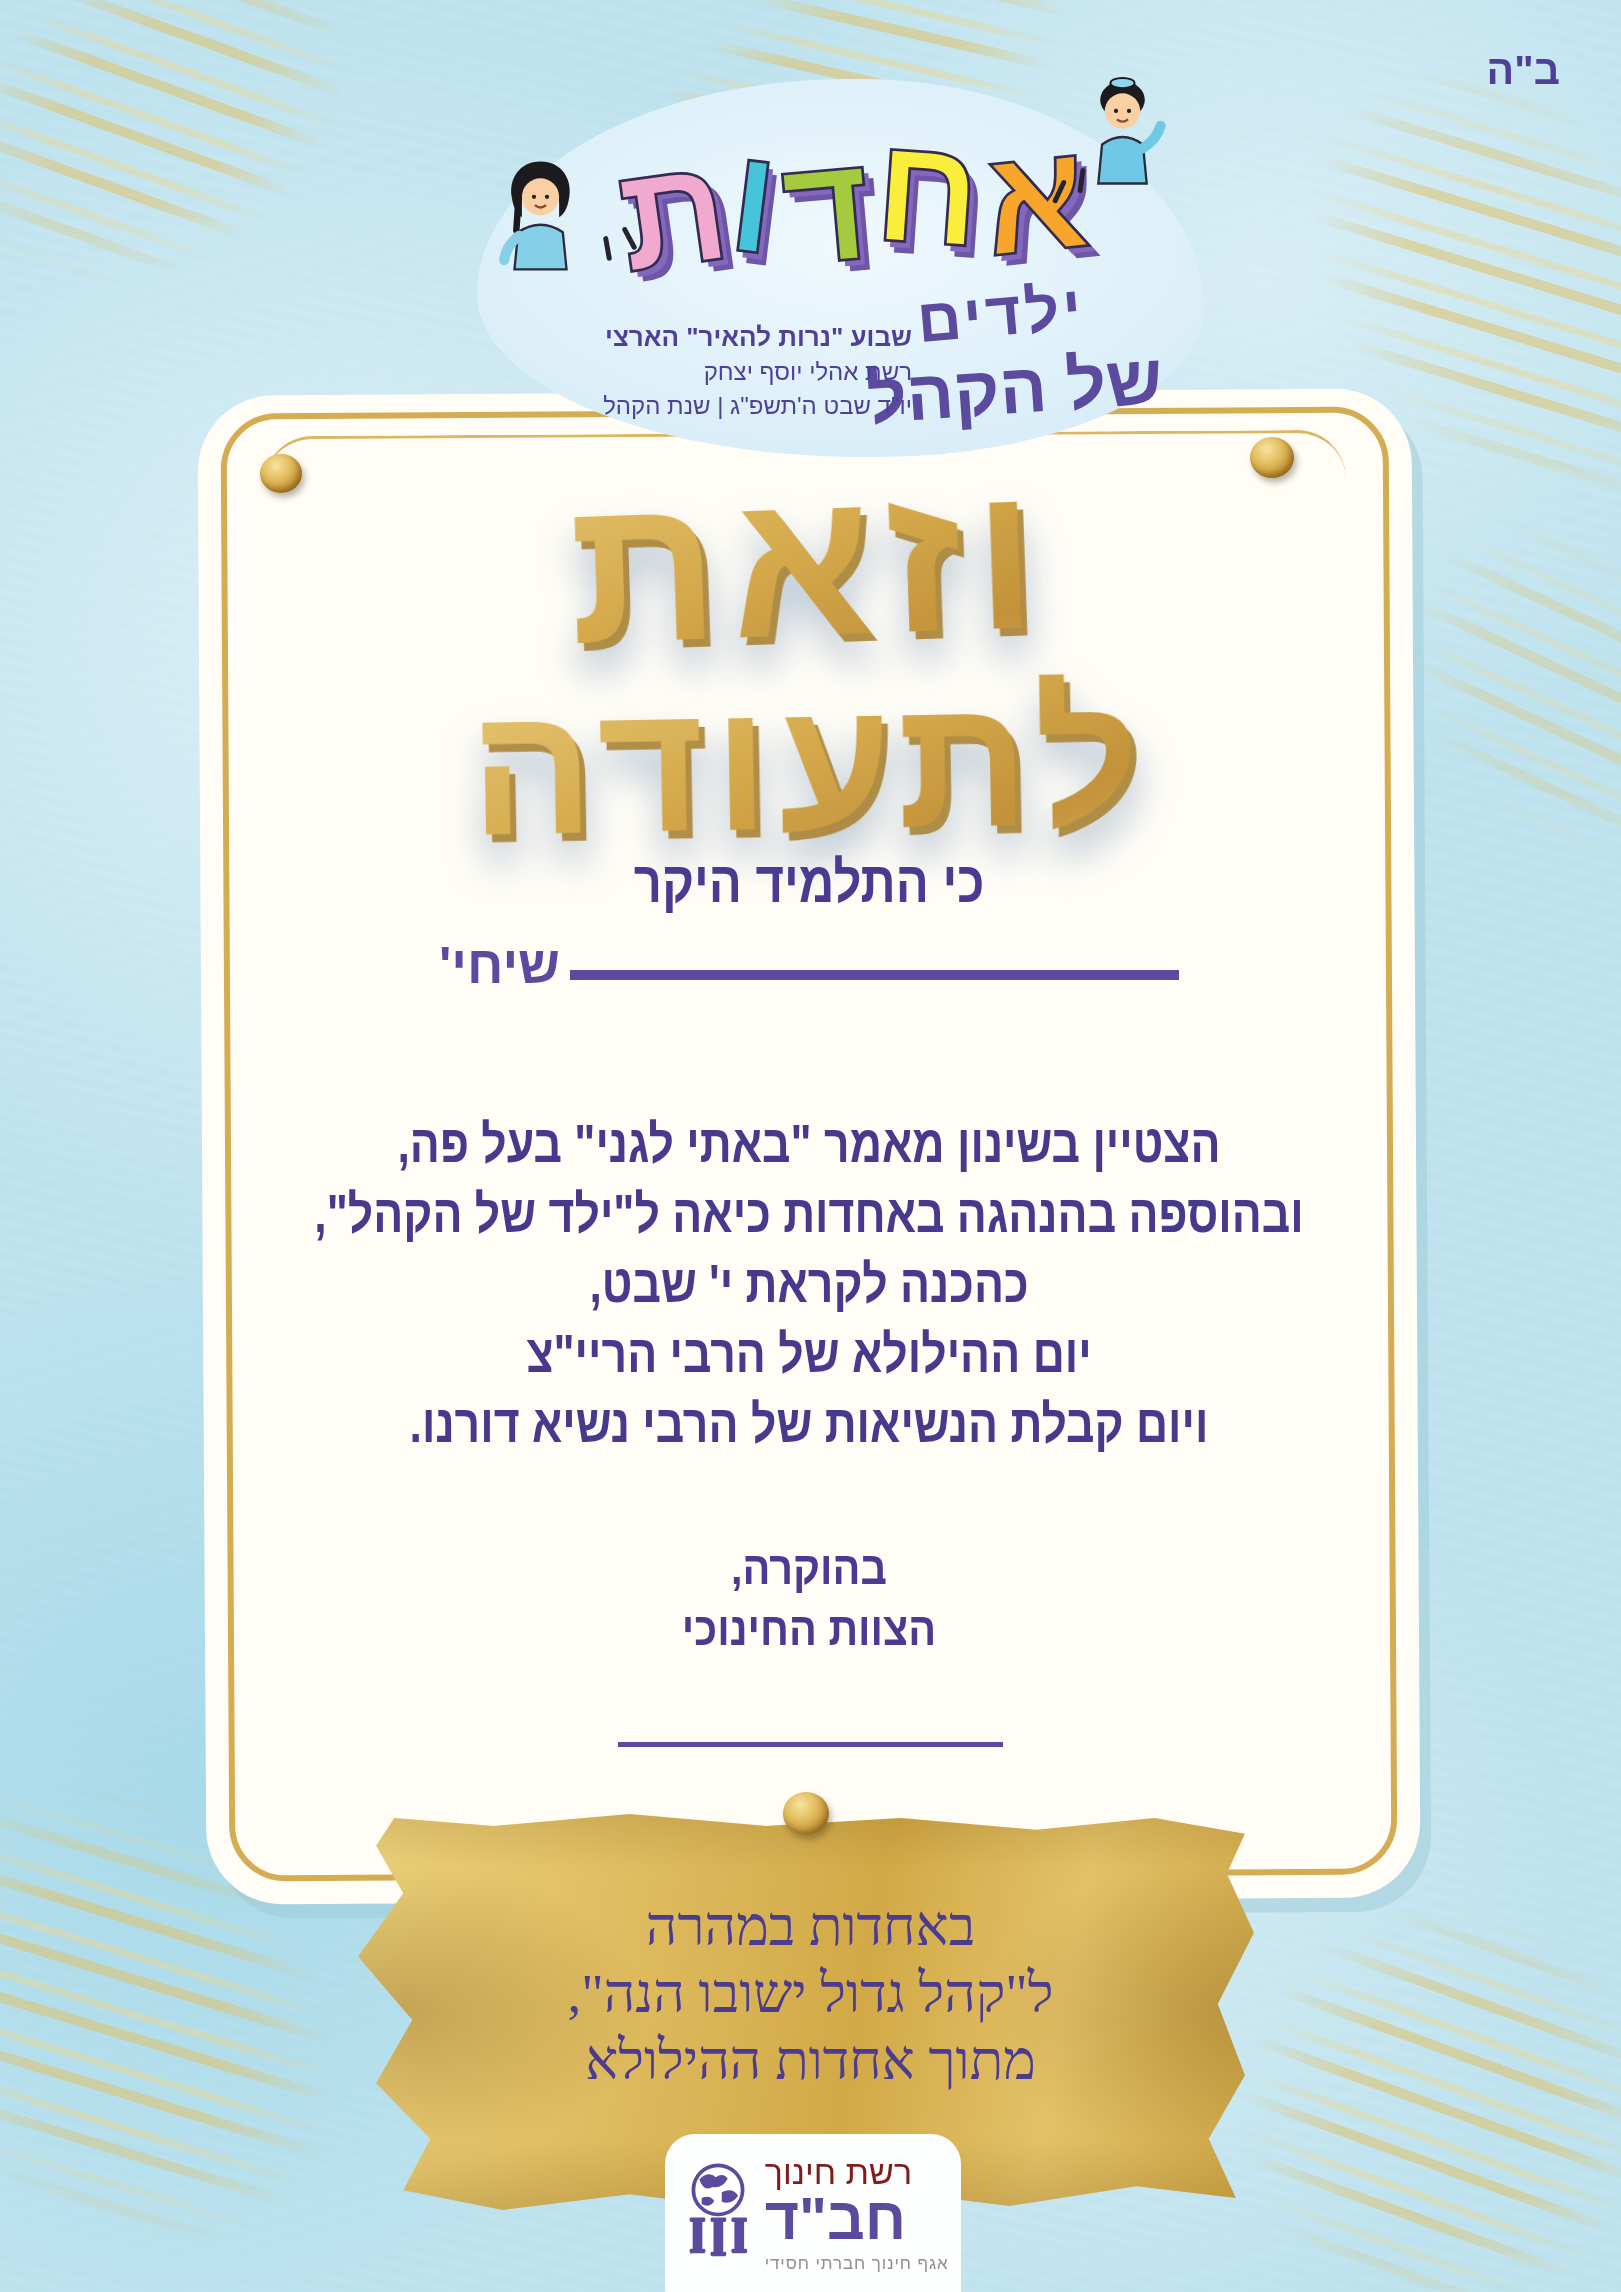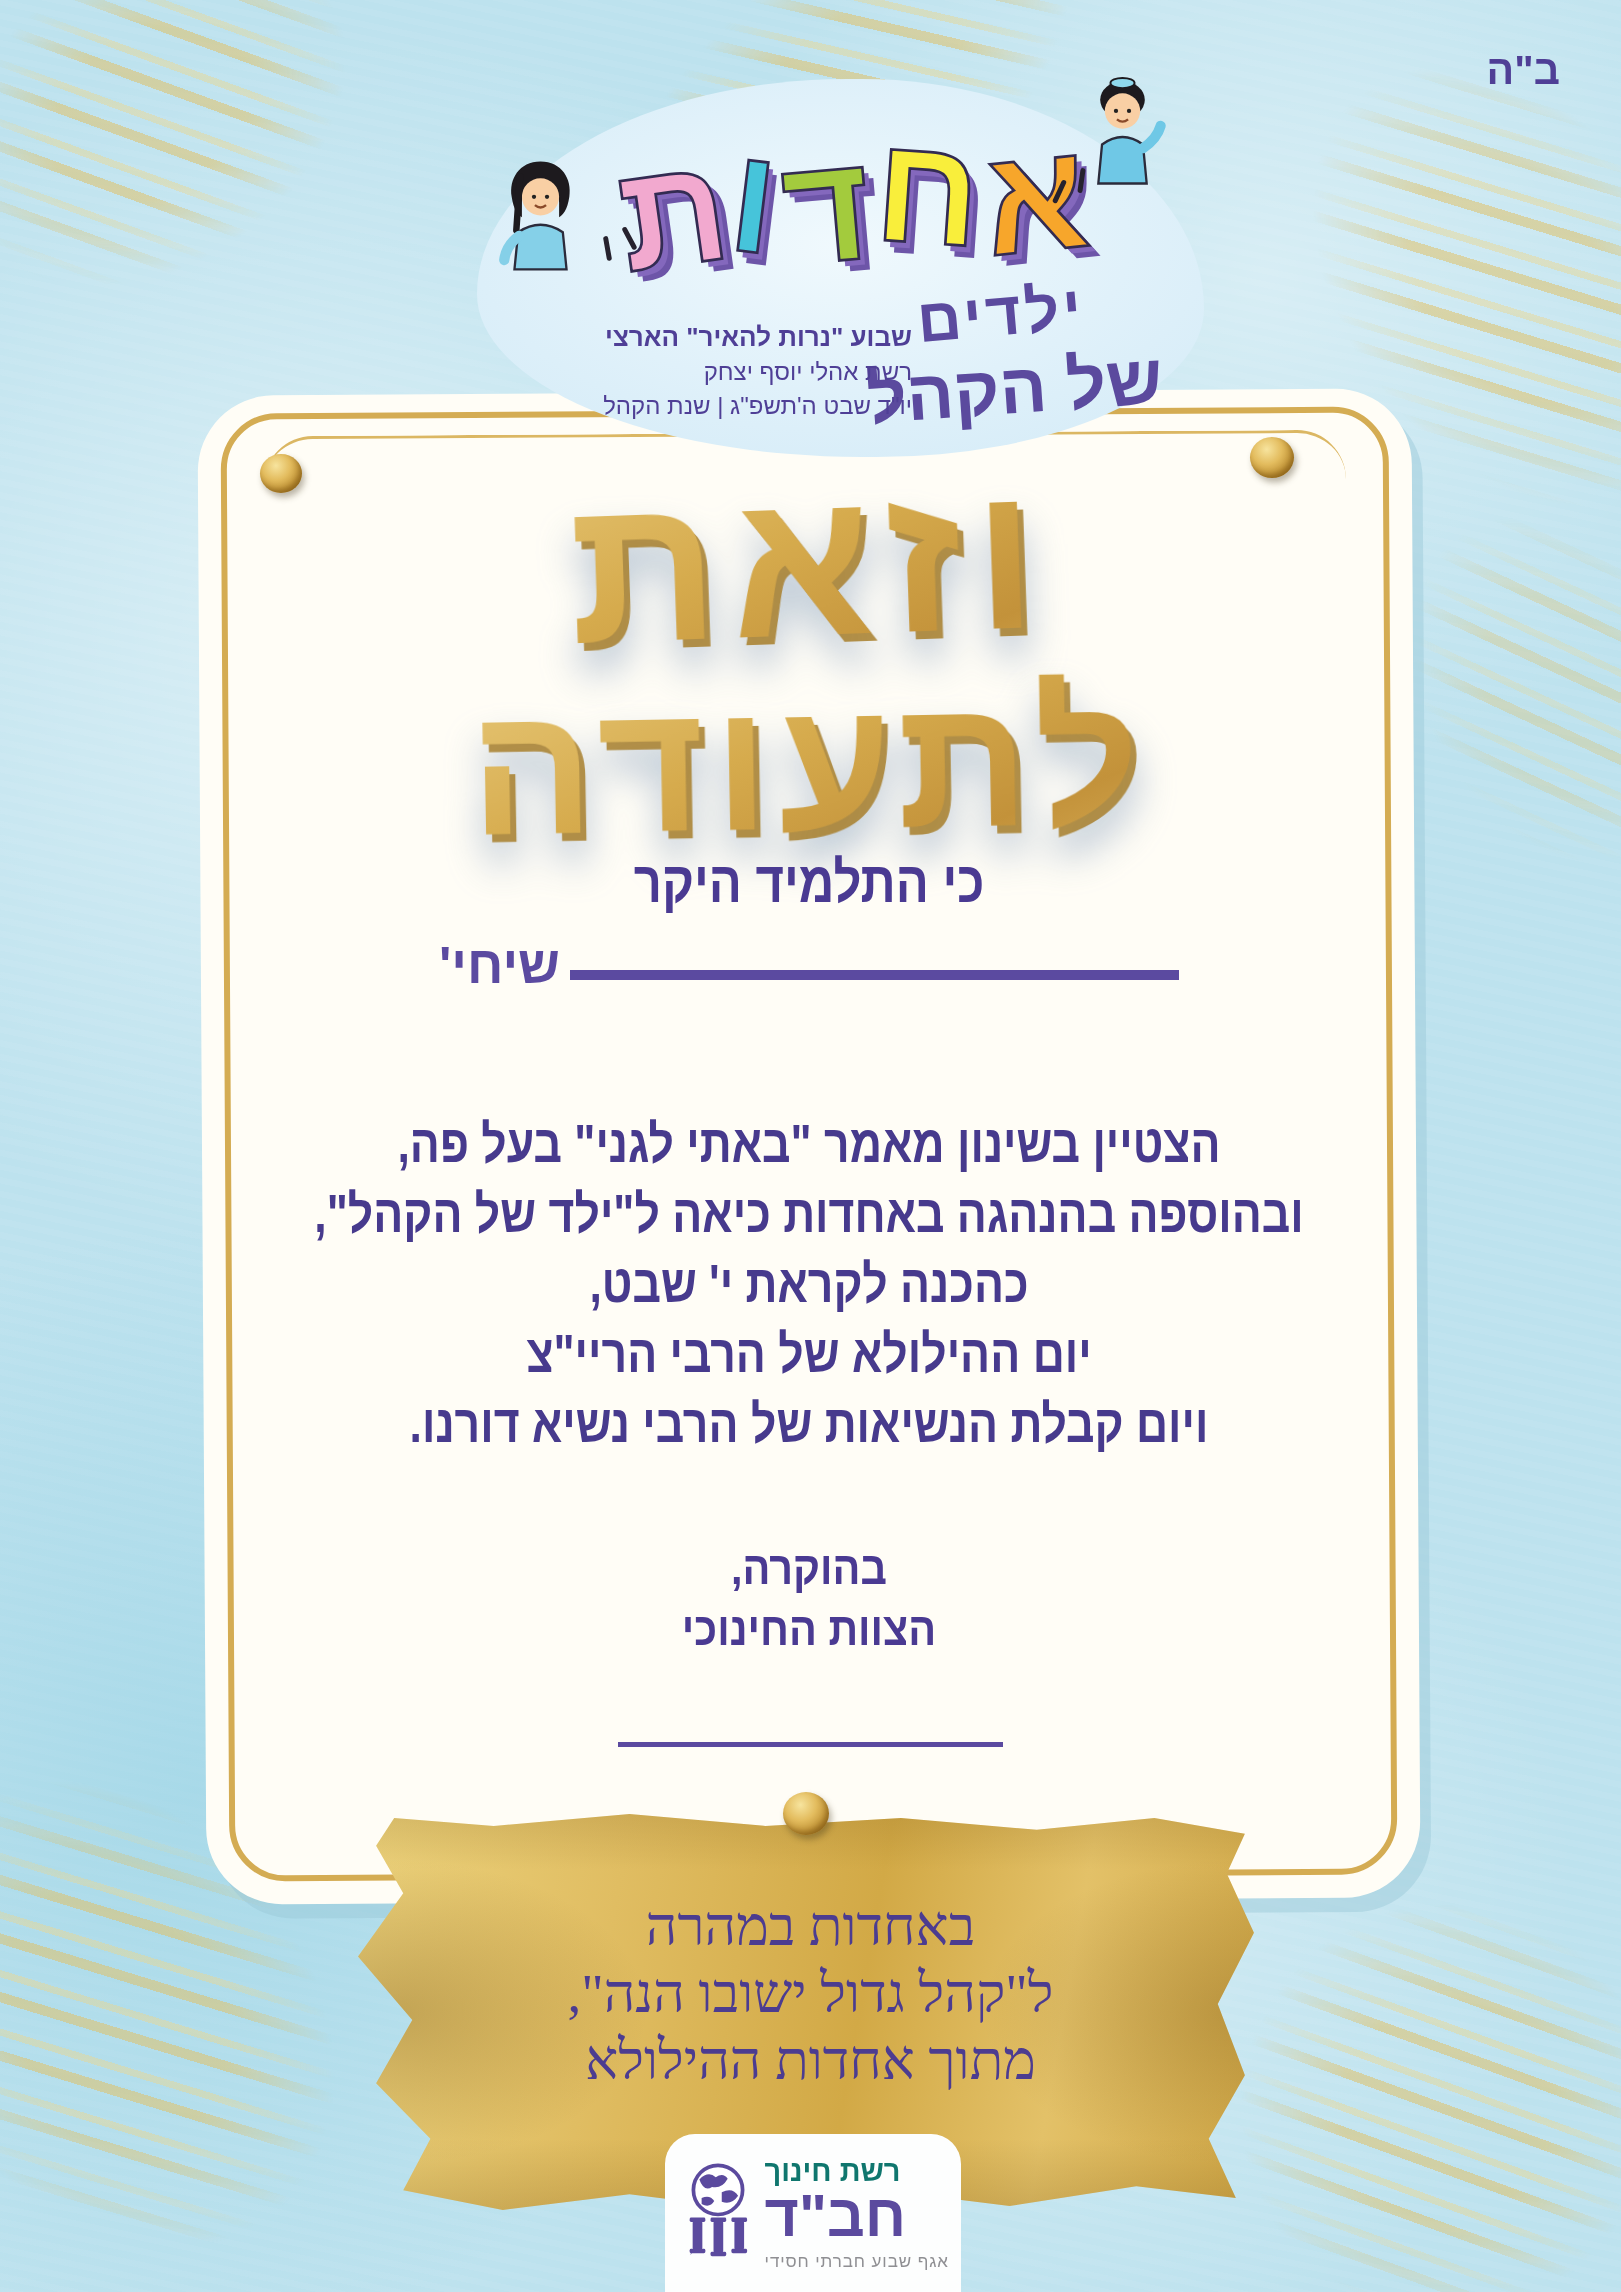--- a/index.html
+++ b/index.html
@@ -94,21 +94,21 @@
       96% 15%,99% 30%,95% 48%,98% 66%,94% 82%,97% 97%,
       86% 94%,72% 99%,58% 95%,44% 100%,30% 96%,16% 100%,5% 95%,
       8% 82%,2% 68%,6% 52%,0% 36%,5% 20%,2% 8%);}
   .ribbon-text{padding-top:79px;text-align:center;font-family:"Liberation Serif","DejaVu Serif",serif;
     font-size:55px;color:#4c3c90;line-height:1.22;}
   
   .footer-card{position:absolute;left:665px;top:2134px;width:296px;height:161px;z-index:6;
     background:#fdfefe;border-radius:30px 30px 0 0;
     display:flex;flex-direction:row;align-items:center;justify-content:center;gap:5.4px;}
   .fc-text{text-align:left;direction:rtl;}
-  .fc-line1{font-size:29px;font-weight:bold;color:#0f766e;line-height:1;}
+  .fc-line1{font-size:34px;font-weight:normal;color:#7f1d1d;line-height:1;}
   .fc-line2{font-size:59px;font-weight:bold;color:#5b4a9e;line-height:1.05;}
   .fc-line3{font-size:17px;color:#8f8f93;margin-top:3.6px;letter-spacing:0.9px;}
   .fc-globe{width:82px;height:125px;flex:0 0 auto;}
 </style>
 </head>
 <body>
 
 <div class="page">
 
   <div class="streak" style="left:-63px;top:-45px;width:430px;height:313px;transform:rotate(-35deg);"></div>
@@ -196,21 +196,21 @@
       <div>באחדות במהרה</div>
       <div>ל"קהל גדול ישובו הנה",</div>
       <div>מתוך אחדות ההילולא</div>
     </div>
   </div>
 
   <div class="footer-card">
     <div class="fc-text">
       <div class="fc-line1">רשת חינוך</div>
       <div class="fc-line2">חב"ד</div>
-      <div class="fc-line3">אגף שבוע חברתי חסידי</div>
+      <div class="fc-line3">אגף חינוך חברתי חסידי</div>
     </div>
     <svg class="fc-globe" viewBox="0 0 110 150">
       <circle cx="55" cy="42" r="33" fill="#ffffff" stroke="#5b4a9e" stroke-width="5"></circle>
       <path d="M30 28 Q42 16 52 25 Q62 18 68 27 Q60 41 47 38 Q36 45 30 28 Z" fill="#5b4a9e"></path>
       <path d="M60 45 Q75 38 82 50 Q73 63 60 58 Z" fill="#5b4a9e"></path>
       <path d="M33 53 Q44 48 50 57 Q44 67 33 61 Z" fill="#5b4a9e"></path>
       <g fill="#5b4a9e">
         <rect x="21" y="84" width="13" height="38" rx="2"></rect>
         <rect x="17" y="79" width="21" height="6" rx="2"></rect>
         <rect x="17" y="121" width="21" height="6" rx="2"></rect>

